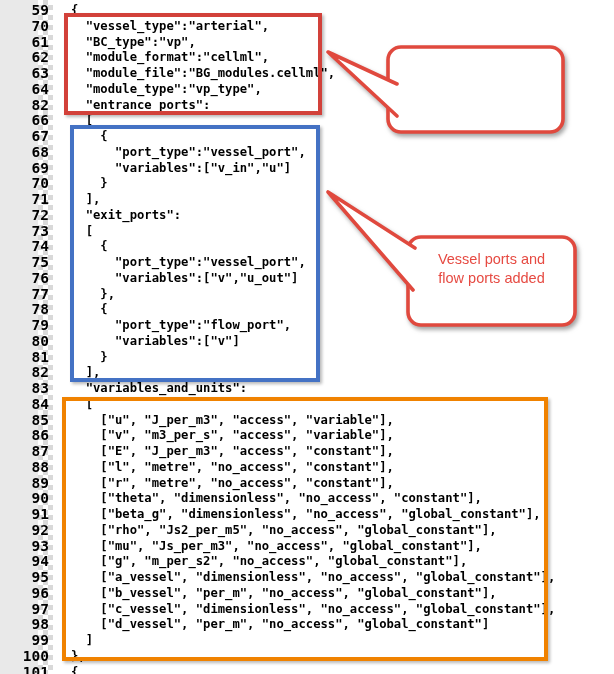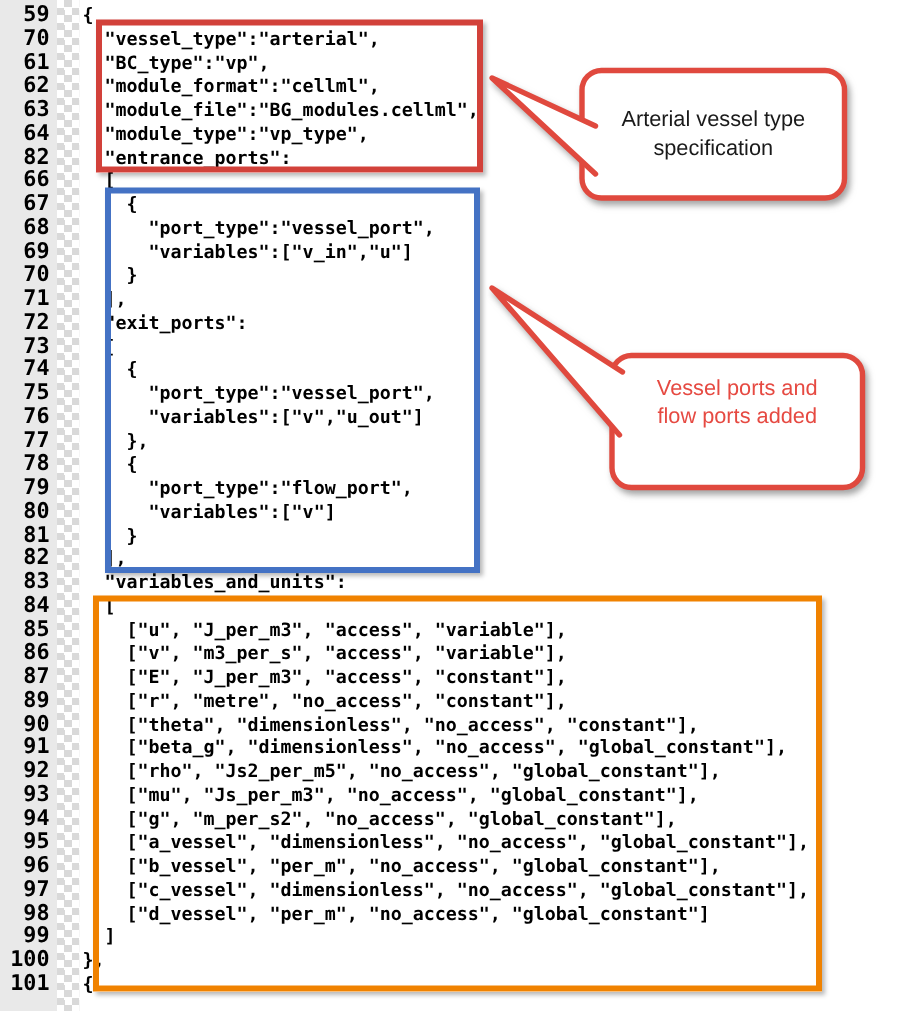--- a/index.html
+++ b/index.html
@@ -9,21 +9,21 @@
 
   
   .gutter-bg{position:absolute;left:0;top:0;width:38px;height:674px;background:#e9e9e9;}
   .checker{position:absolute;left:38px;top:0;width:15px;height:674px;background:#ffffff;
     background-image:conic-gradient(#d9d9d9 90deg,#ffffff 90deg 180deg,#d9d9d9 180deg 270deg,#ffffff 270deg);
     background-size:10px 10px;}
   .code-bg{position:absolute;left:53px;top:0;width:561px;height:674px;background:#ffffff;}
 
   
   .rows{position:absolute;left:0;top:3px;width:614px;}
-  .row{display:flex;height:15.75px;line-height:15.75px;}
+  .row{display:flex;height:15.75px;line-height:15.75px;padding-left:16px;}
   .ln{width:38px;box-sizing:border-box;text-align:right;padding-right:5px;color:#000;
       font-family:"DejaVu Sans Mono",monospace;font-size:14.5px;font-weight:bold;}
   .ct{padding-left:17px;color:#000;white-space:pre;
       font-family:"DejaVu Sans Mono",monospace;font-size:12.2px;font-weight:bold;}
 
   
   .box{position:absolute;box-sizing:border-box;background:transparent;
        box-shadow:2px 2px 3px rgba(0,0,0,0.28);}
   .box-red{left:64px;top:13px;width:258px;height:102px;border:4px solid #d2413a;}
   .box-blue{left:70px;top:125px;width:250px;height:257px;border:4px solid #4472c4;}
@@ -158,20 +158,24 @@
       </div>
     <div class="row">
         <span class="ln">86</span>
         <span class="ct">    ["v", "m3_per_s", "access", "variable"],</span>
       </div>
     <div class="row">
         <span class="ln">87</span>
         <span class="ct">    ["E", "J_per_m3", "access", "constant"],</span>
       </div>
     <div class="row">
+        <span class="ln">88</span>
+        <span class="ct">    ["l", "metre", "no_access", "constant"],</span>
+      </div>
+    <div class="row">
         <span class="ln">89</span>
         <span class="ct">    ["r", "metre", "no_access", "constant"],</span>
       </div>
     <div class="row">
         <span class="ln">90</span>
         <span class="ct">    ["theta", "dimensionless", "no_access", "constant"],</span>
       </div>
     <div class="row">
         <span class="ln">91</span>
         <span class="ct">    ["beta_g", "dimensionless", "no_access", "global_constant"],</span>
@@ -219,24 +223,20 @@
   </div>
 
   <div class="box box-red"></div>
   <div class="box box-blue"></div>
   <div class="box box-orange"></div>
 
   <svg class="callout-svg callout-svg1" width="266" height="104" viewBox="0 0 266 104">
     <rect x="72" y="7" width="175" height="85" rx="13" ry="13" fill="#ffffff" stroke="#e0493e" stroke-width="3.6"></rect>
     <path d="M 81 44 L 12 12 L 81 76" fill="#ffffff" stroke="#e0493e" stroke-width="3.6" stroke-linejoin="round" stroke-linecap="round"></path>
   </svg>
-  <div class="callout-label callout-label1">
-    <span>Arterial vessel type</span>
-    <span>specification</span>
-  </div>
 
   <svg class="callout-svg callout-svg2" width="272" height="156" viewBox="0 0 272 156">
     <rect x="95" y="57" width="167" height="88" rx="13" ry="13" fill="#ffffff" stroke="#e0493e" stroke-width="3.6"></rect>
     <path d="M 102 68 L 15 12 L 100 110" fill="#ffffff" stroke="#e0493e" stroke-width="3.6" stroke-linejoin="round" stroke-linecap="round"></path>
   </svg>
   <div class="callout-label callout-label2">
     <span>Vessel ports and</span>
     <span>flow ports added</span>
   </div>
 

